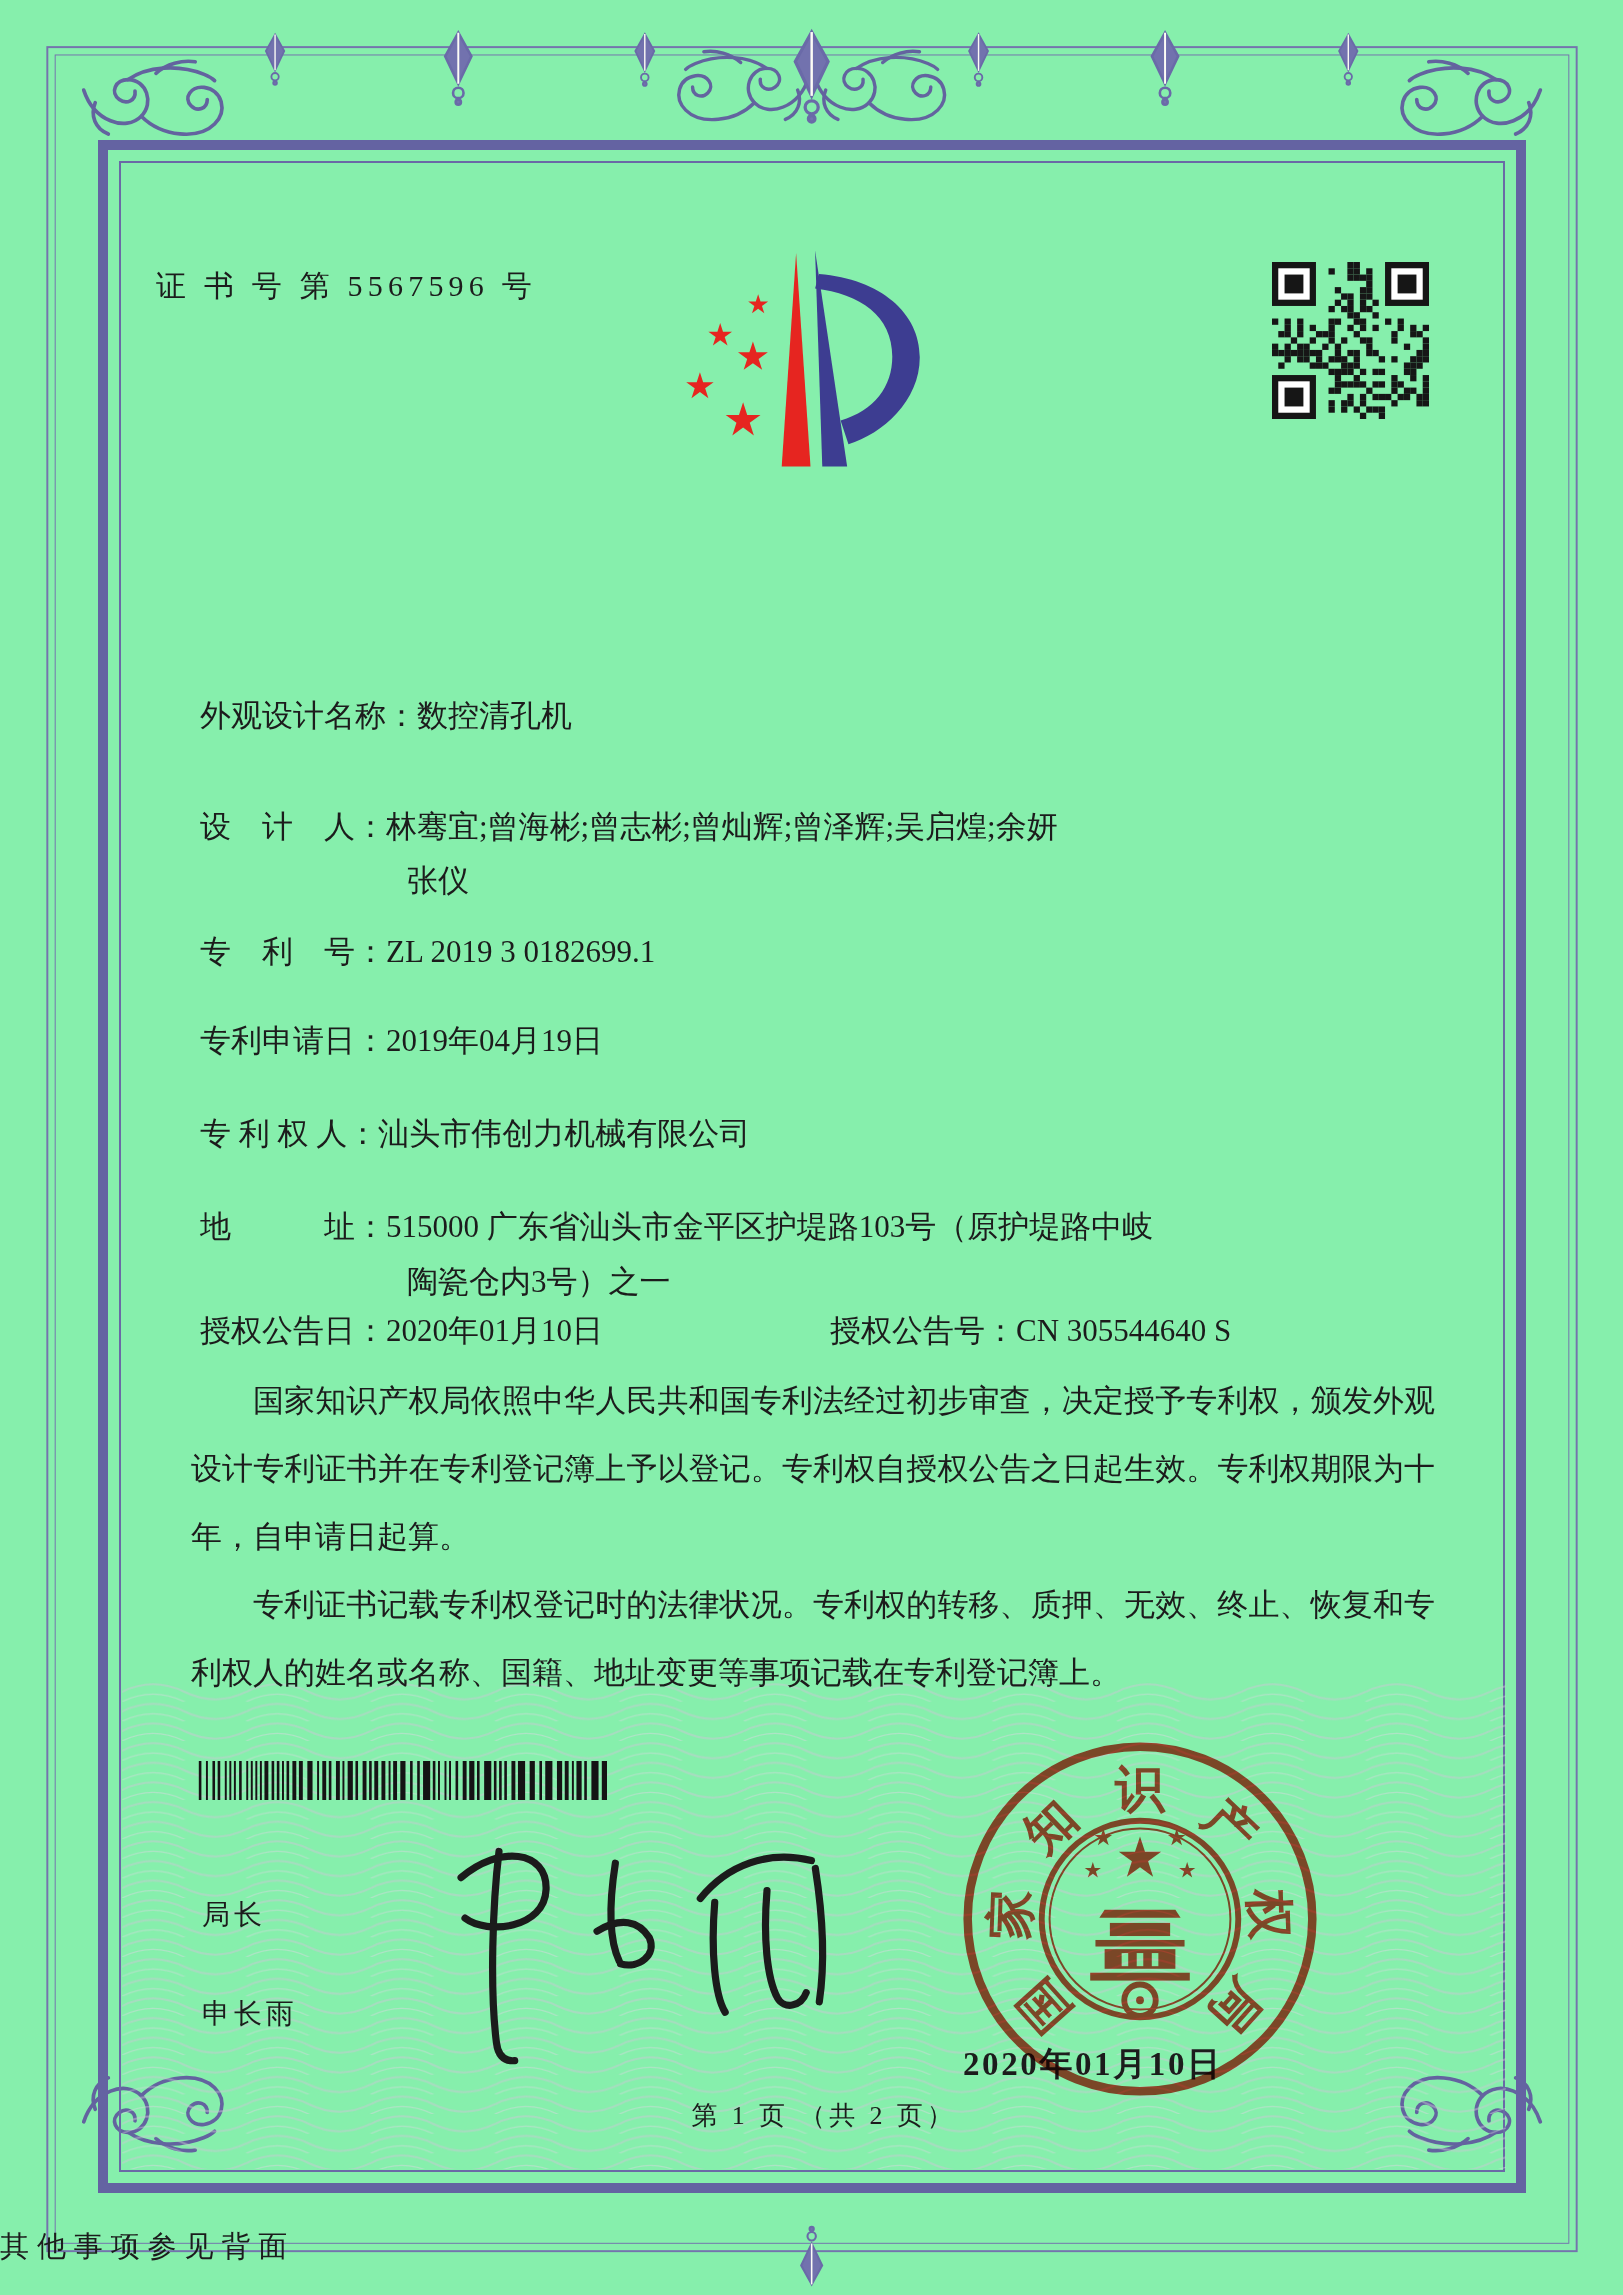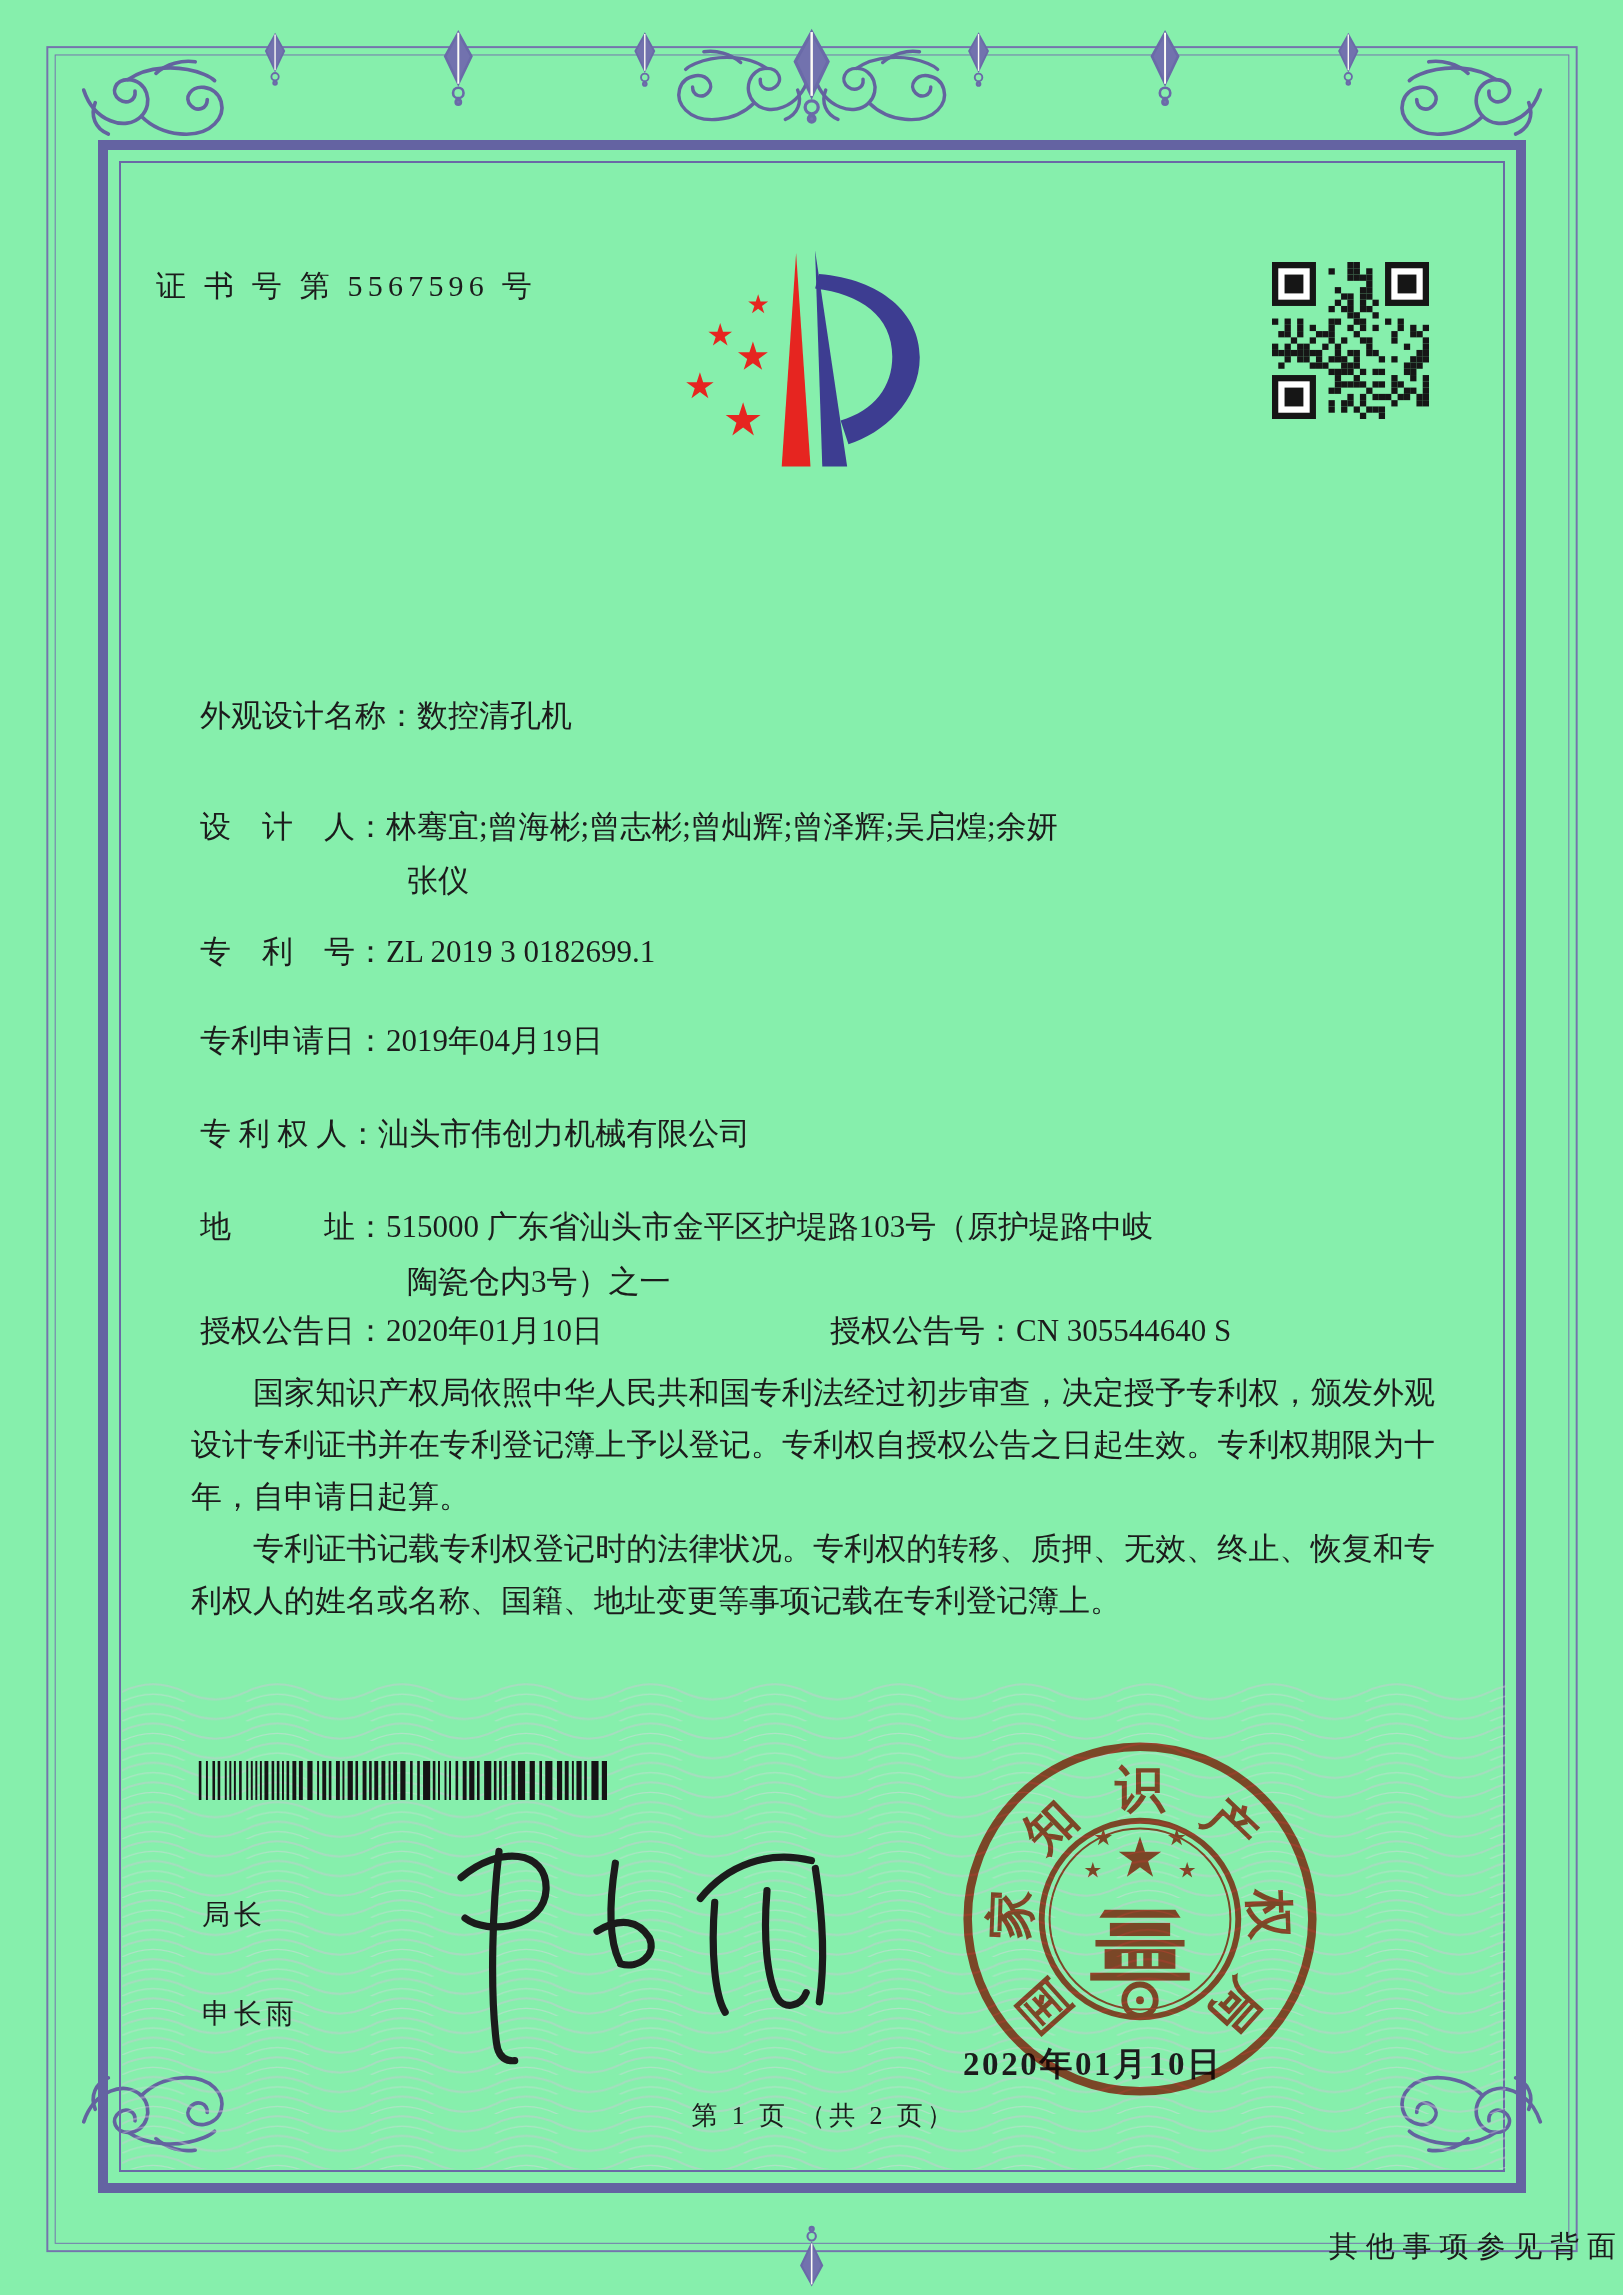--- a/index.html
+++ b/index.html
@@ -11,25 +11,25 @@
   .band{position:absolute;left:98px;top:140px;width:1428px;height:2053px;
         border:10.5px solid #6463a2;box-sizing:border-box;}
   .innerline{position:absolute;left:119px;top:161px;width:1386px;height:2011px;
         border:2.6px solid #6a69a6;box-sizing:border-box;}
   .certno{left:156px;top:266px;font-size:30px;letter-spacing:5.2px;white-space:pre;}
   .title{left:0;top:505px;width:1624px;text-align:center;font-size:73px;font-weight:bold;
          letter-spacing:9.2px;}
   .f{position:absolute;font-size:31px;white-space:pre;}
   .val2{position:absolute;font-size:31px;white-space:pre;}
   .paras{left:191px;top:1367px;width:1244px;}
-  .paras p{margin:0;font-size:31px;line-height:52px;text-align:justify;text-indent:62px;}
+  .paras p{margin:0;font-size:31px;line-height:68px;text-align:justify;text-indent:62px;}
   .director{font-size:28px;letter-spacing:3.9px;}
   .sealdate{left:963px;top:2042px;font-size:33px;letter-spacing:2.6px;font-weight:bold;}
   .pageinfo{left:12px;top:2098px;width:1624px;text-align:center;font-size:26px;letter-spacing:3.9px;}
-  .backnote{left:0;top:2227px;width:1624px;text-align:right;font-size:29px;letter-spacing:7.9px;}
+  .backnote{left:0;top:2227px;width:1624px;text-align:left;font-size:29px;letter-spacing:7.9px;}
   .sealsvg{mix-blend-mode:multiply;opacity:.94;}
 </style>
 </head>
 <body>
 
 <div class="page">
 
   <svg class="decor abs" style="left:0;top:0" width="1624" height="2295" viewBox="0 0 2481 3507">
     <defs>
       <g id="flo" fill="none" stroke="#63639f" stroke-width="7" stroke-linecap="round">

